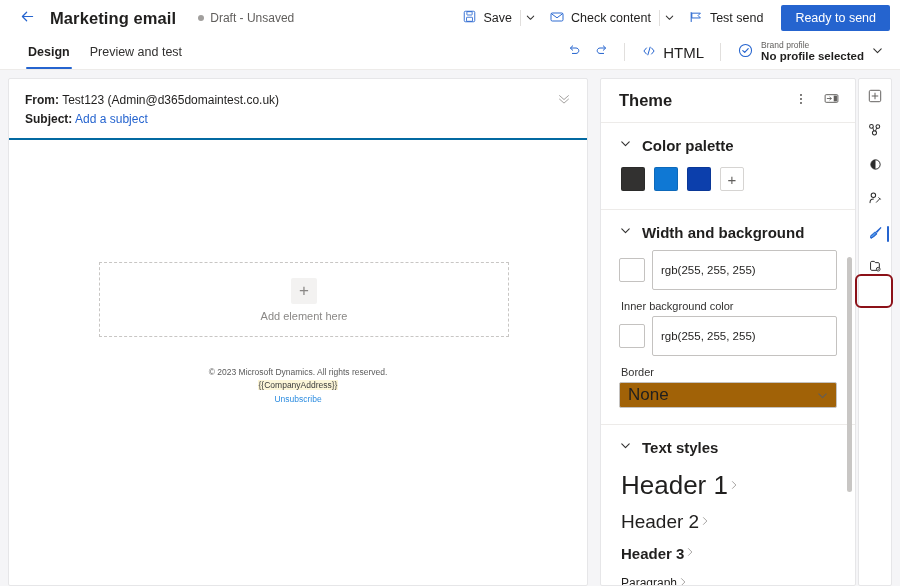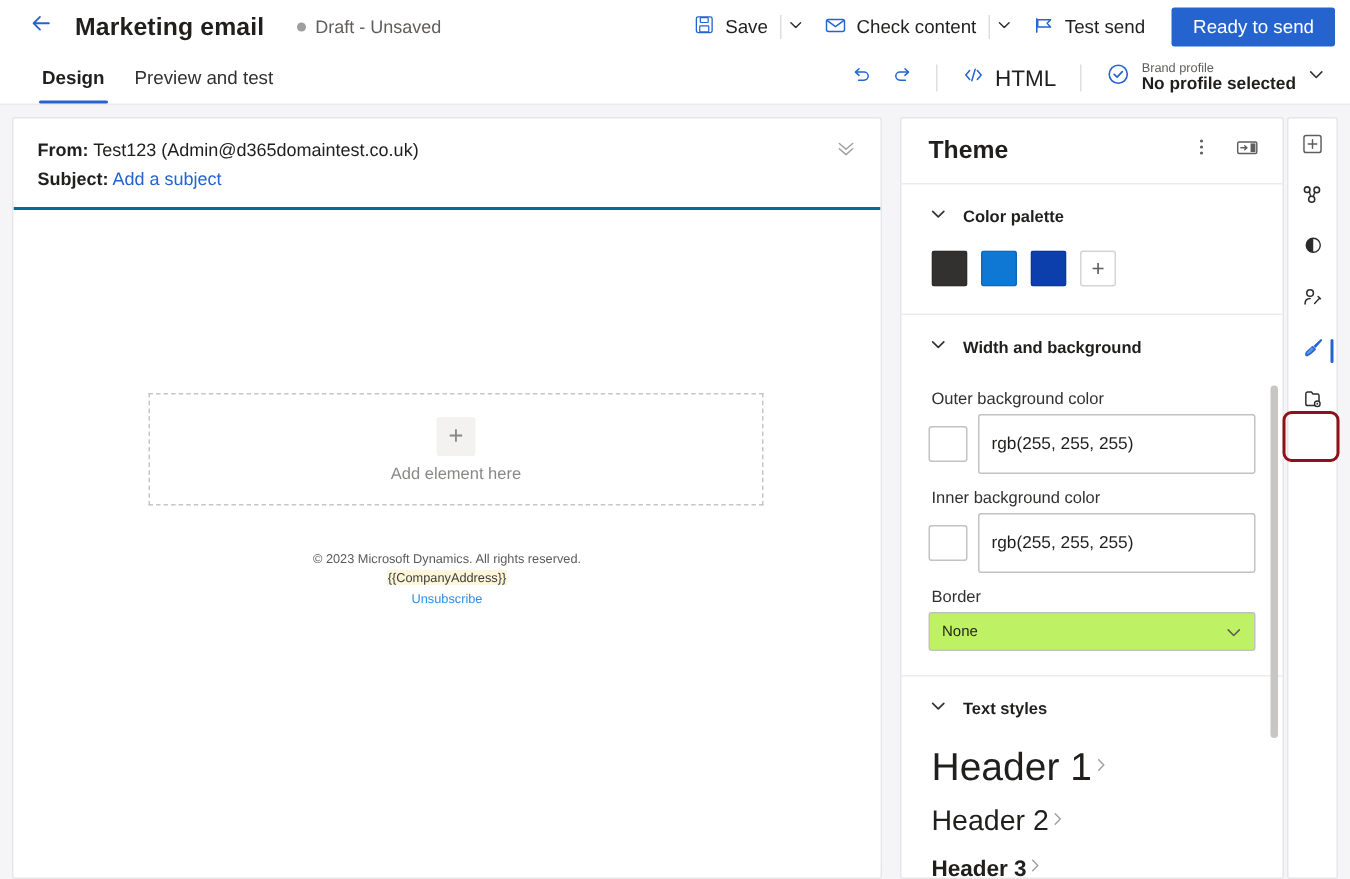--- a/index.html
+++ b/index.html
@@ -161,21 +161,21 @@
     overflow: hidden;
   }
   .section {
     padding: 0 18px; border-bottom: 1px solid #edebe9;
   }
   .section.last { border-bottom: none; }
   .sec-head {
     display: flex; align-items: center; gap: 10px;
     height: 36px; cursor: pointer; margin-top: 4px;
   }
-  .sec-title { font-size: 11px; font-weight: 600; color: #201f1e; text-align: center; }
+  .sec-title { font-size: 15px; font-weight: 600; color: #201f1e; text-align: center; }
   .swatches { display: flex; align-items: center; gap: 9px; padding: 4px 0 18px 2px; }
   .swatch {
     width: 24px; height: 24px; border-radius: 2px; cursor: pointer;
     border: 1px solid rgba(0,0,0,.12);
   }
   .swatch-add {
     width: 24px; height: 24px; border-radius: 2px; cursor: pointer;
     border: 1px solid #d6d4d2; background: #ffffff;
     display: flex; align-items: center; justify-content: center;
     color: #605e5c; font-size: 15px; line-height: 1;
@@ -187,21 +187,21 @@
     border-radius: 2px; cursor: pointer; flex: 0 0 auto;
   }
   .color-input {
     flex: 1 1 auto; height: 40px; border: 1px solid #c4c2c0; border-radius: 2px;
     background: #ffffff; font-size: 11.5px; color: #201f1e;
     padding: 0 8px; font-family: "Liberation Sans", sans-serif;
   }
   .select-row { position: relative; margin: 2px 0 16px 0; }
   .select-box {
     width: 100%; height: 26px; border: 1px solid #c4c2c0; border-radius: 2px;
-    background: #bef264; font-size: 10px; color: #201f1e; padding: 0 26px 0 8px;
+    background: #a16207; font-size: 17px; color: #201f1e; padding: 0 26px 0 8px;
     display: flex; align-items: center; cursor: pointer;
   }
   .select-chev {
     position: absolute; right: 8px; top: 0; height: 26px;
     display: flex; align-items: center; pointer-events: none;
   }
   .style-row {
     display: flex; align-items: center; 
     padding: 5px 2px 5px 2px; cursor: pointer; min-height: 30px;
   }
@@ -454,21 +454,20 @@
         <div class="section">
           <div class="sec-head">
             <span>
               <svg width="13" height="13" viewBox="0 0 14 14" fill="none">
                 <path d="M3 5.3L7 9.3L11 5.3" stroke="#323130" stroke-width="1.2" stroke-linecap="round" stroke-linejoin="round"></path>
               </svg>
             </span>
             <span class="sec-title">Width and background</span>
           </div>
 
-          <div class="field-label">Outer background color</div>
           <div class="color-row">
             <div class="color-chip"></div>
             <input class="color-input" type="text" value="rgb(255, 255, 255)" style="">
           </div>
 
           <div class="field-label">Inner background color</div>
           <div class="color-row">
             <div class="color-chip"></div>
             <input class="color-input" type="text" value="rgb(255, 255, 255)" style="">
           </div>

